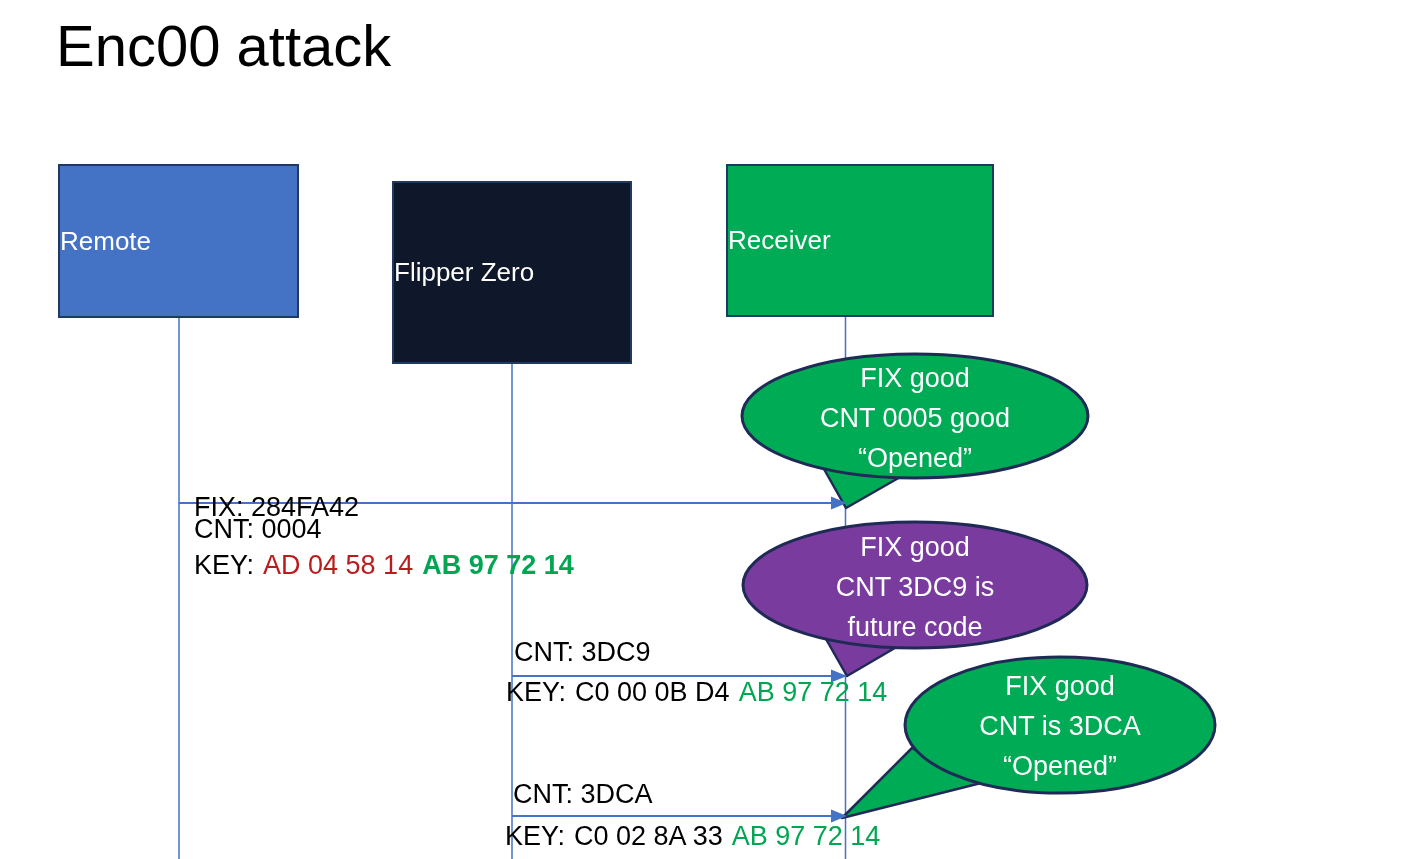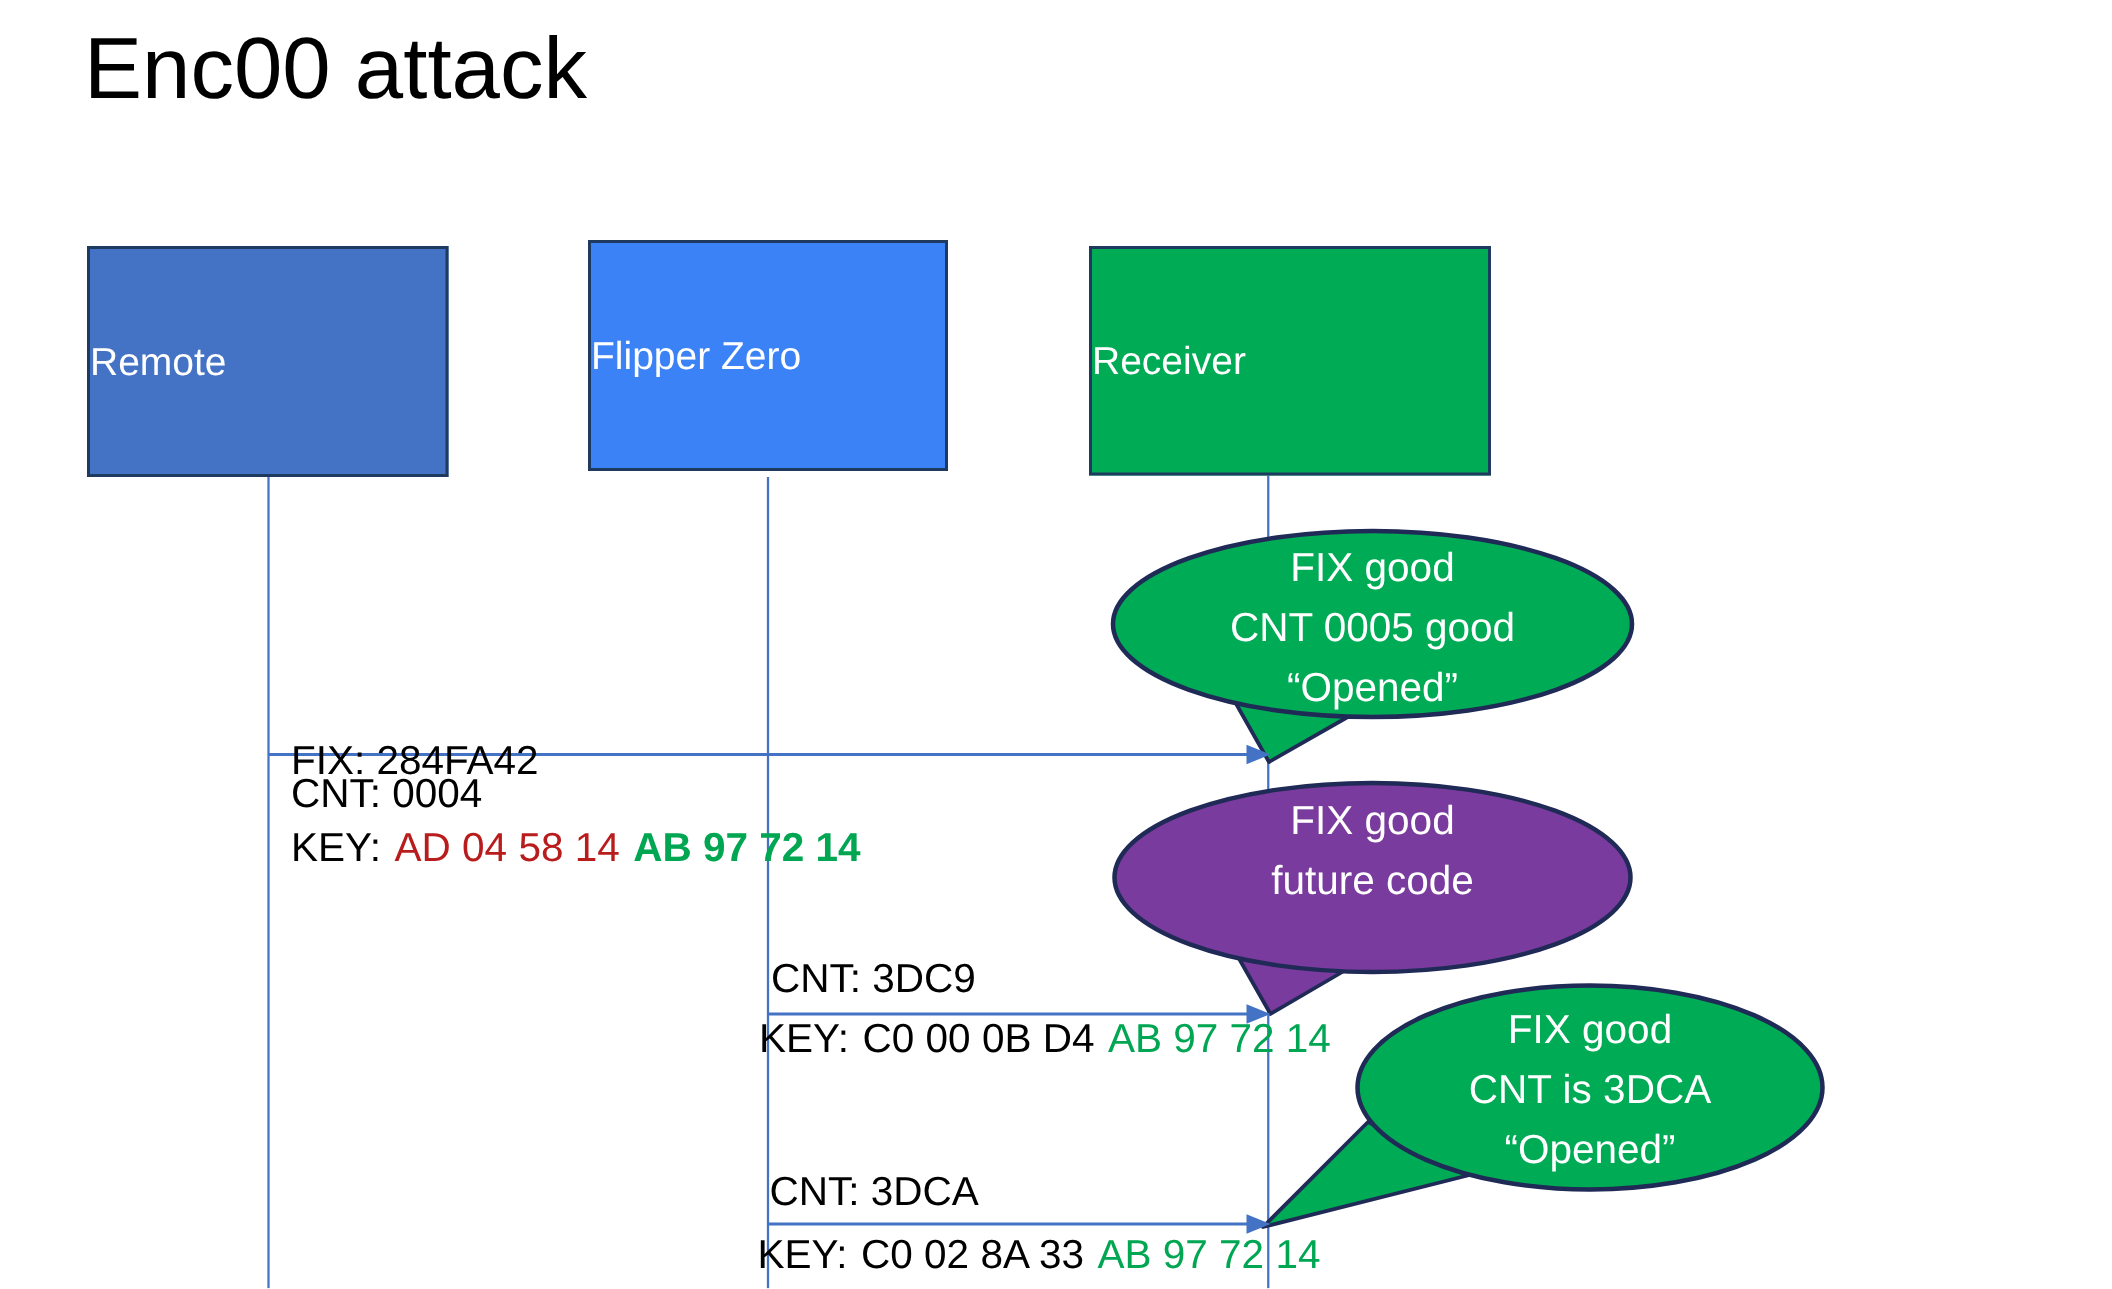--- a/index.html
+++ b/index.html
@@ -62,21 +62,21 @@
     <line class="msg" x1="512" y1="676" x2="834" y2="676"></line>
     <polygon class="head" points="831,669.5 831,682.5 847,676"></polygon>
 
     <line class="msg" x1="512" y1="816" x2="834" y2="816"></line>
     <polygon class="head" points="831,809.5 831,822.5 847,816"></polygon>
   </svg>
 
   <div class="actor" style="left: 58px; top: 164px; width: 241px; height: 154px; background-color: rgb(68, 114, 196);">
     <span>Remote</span>
   </div>
-  <div class="actor" style="left: 392px; top: 160px; width: 240px; height: 154px; background-color: #3b82f6;">
+  <div class="actor" style="left: 392px; top: 181px; width: 240px; height: 183px; background-color: #0f172a;">
     <span>Flipper Zero</span>
   </div>
   <div class="actor" style="left: 726px; top: 164px; width: 268px; height: 153px; background-color: rgb(0, 171, 85);">
     <span>Receiver</span>
   </div>
 
   <div class="label" style="left:194px;top:468px;margin-top:24px;">FIX: 284FA42</div>
   <div class="label" style="left:194px;top:514px;">CNT: 0004</div>
   <div class="label keyline" style="left:194px;top:550px;">
     <span>KEY:</span>
@@ -98,20 +98,21 @@
     <span class="key-green">AB 97 72 14</span>
   </div>
 
   <div class="callout-text" style="left:745px;top:358px;width:340px;">
     <div>FIX good</div>
     <div>CNT 0005 good</div>
     <div>“Opened”</div>
   </div>
   <div class="callout-text" style="left:745px;top:527px;width:340px;">
     <div>FIX good</div>
+    <div>CNT 3DC9 is</div>
     <div>future code</div>
   </div>
   <div class="callout-text" style="left:890px;top:666px;width:340px;">
     <div>FIX good</div>
     <div>CNT is 3DCA</div>
     <div>“Opened”</div>
   </div>
 
 </div>
 

